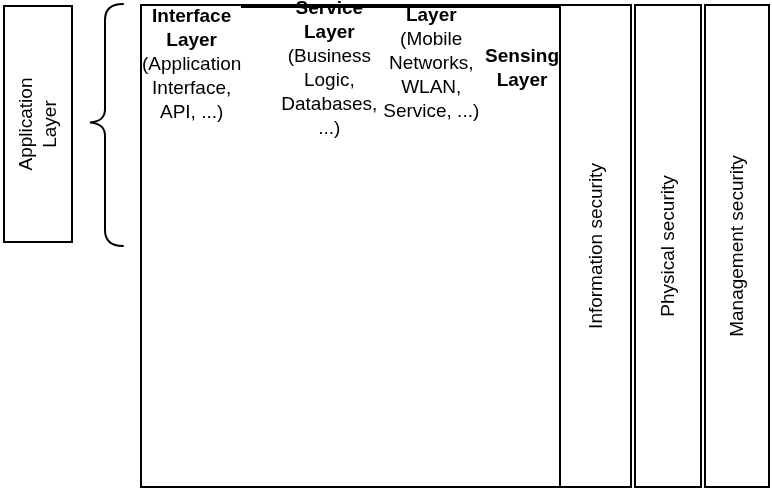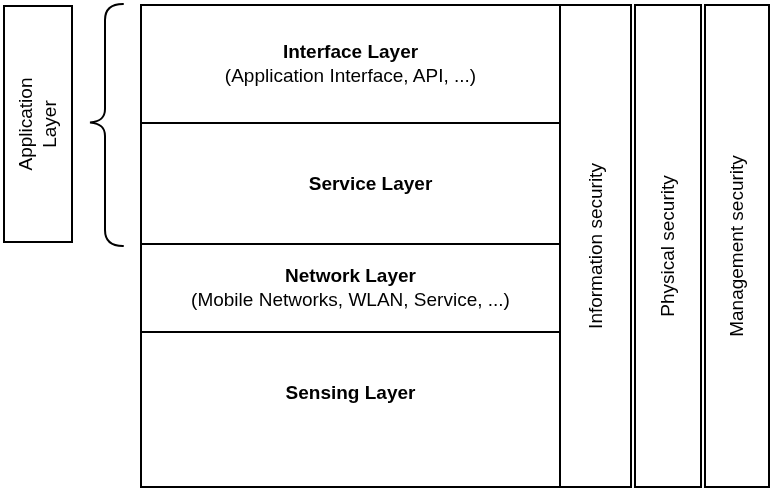--- a/index.html
+++ b/index.html
@@ -55,21 +55,21 @@
   
   .stack {
     position: absolute;
     left: 140px;
     top: 4px;
     width: 421px;
     height: 484px;
     border: 2px solid #000000;
     box-sizing: border-box;
     display: flex;
-    flex-direction: column;
+    flex-direction: row;
   }
   .layer-row {
     box-sizing: border-box;
     display: flex;
     flex-direction: column;
     align-items: center;
     justify-content: center;
     text-align: center;
   }
   .layer-row + .layer-row {
@@ -117,20 +117,21 @@
 
   <div class="stack">
 
     <div class="layer-row row-1">
       <div class="layer-title">Interface Layer</div>
       <div class="layer-sub">(Application Interface, API, ...)</div>
     </div>
 
     <div class="layer-row row-2">
       <div class="layer-title">Service Layer</div>
+      <div class="layer-sub">(Business Logic, Databases, ...)</div>
     </div>
 
     <div class="layer-row row-3">
       <div class="layer-title">Network Layer</div>
       <div class="layer-sub">(Mobile Networks, WLAN, Service, ...)</div>
     </div>
 
     <div class="layer-row row-4">
       <div class="layer-title">Sensing Layer</div>
     </div>

